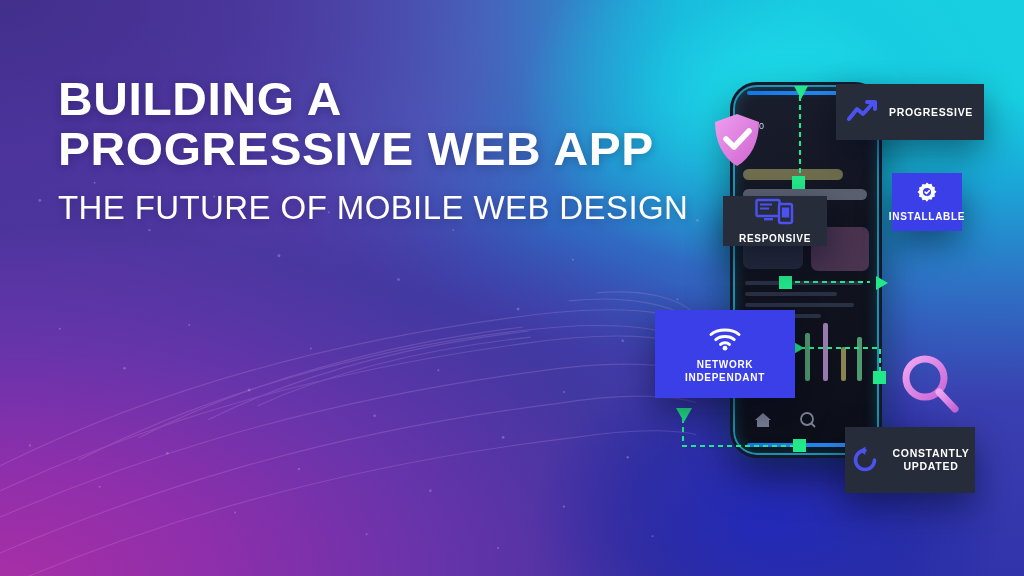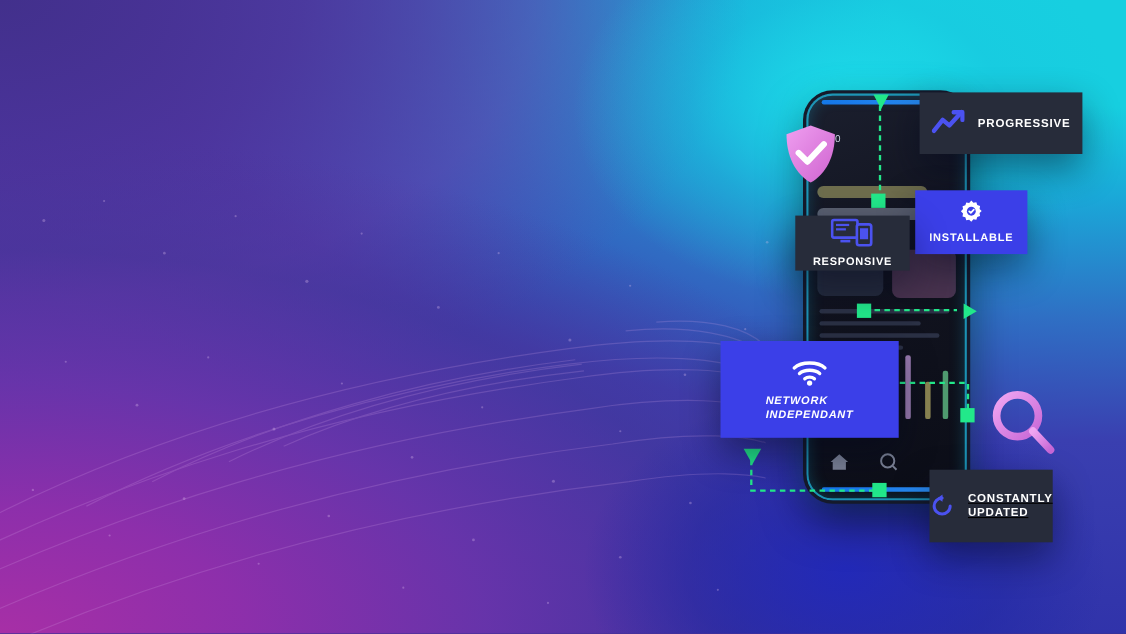--- a/index.html
+++ b/index.html
@@ -96,36 +96,36 @@
 
   
   .card{
     position:absolute;display:flex;align-items:center;justify-content:center;
     box-shadow:0 14px 34px rgba(5,8,30,.48);
   }
   .card.dark{background:#272c3a;}
   .card.blue{background:#3b3fe8;}
   .card-label{
     color:#ffffff;font-weight:700;letter-spacing:.7px;text-transform:uppercase;
-    text-align:left;line-height:13px;
+    text-align:center;line-height:13px;
   }
 
   
   .card.h{flex-direction:row;gap:12px;}
   .card.h .card-label{font-size:10.5px;}
   
   .card.v{flex-direction:column;gap:7px;}
   .card.v .card-label{font-size:10px;}
 
   .c-progressive{left:836px;top:84px;width:148px;height:56px;}
-  .c-installable{left:832px;top:173px;width:102px;height:58px;}
+  .c-installable{left:892px;top:173px;width:70px;height:58px;}
   .c-responsive{left:723px;top:196px;width:104px;height:50px;}
   .c-applike{left:876px;top:256px;width:72px;height:60px;}
-  .c-network{left:655px;top:310px;width:162px;height:88px;font-style:italic;}
-  .c-updated{left:845px;top:427px;width:112px;height:66px;text-decoration:underline;}
+  .c-network{left:655px;top:310px;width:140px;height:88px;}
+  .c-updated{left:845px;top:427px;width:130px;height:66px;}
 
   .icon{display:block;}
 </style>
 </head>
 <body>
 
 <div id="stage">
 
   <div class="bg-base"></div>
   <div class="bg-purple"></div>
@@ -180,20 +180,25 @@
         <circle cx="368" cy="378" r="1"></circle>
       <circle cx="432" cy="334" r="1.3"></circle>
         <circle cx="500" cy="392" r="1"></circle>
       <circle cx="566" cy="350" r="1.2"></circle>
         <circle cx="655" cy="380" r="1"></circle>
       <circle cx="700" cy="60" r="1.2"></circle>
         <circle cx="718" cy="216" r="1"></circle>
     </g>
   </svg>
 
+  <div class="headline">
+    <div class="h-line">BUILDING A</div>
+    <div class="h-line">PROGRESSIVE WEB APP</div>
+    <div class="subline">THE FUTURE OF MOBILE WEB DESIGN</div>
+  </div>
 
   <div class="phone">
     <div class="phone-accent-top"></div>
     <div class="status-time">9:00</div>
 
     <div class="scr-row scr-pill-olive"></div>
     <div class="scr-row scr-pill-gray"></div>
     <div class="scr-row scr-pill-dim"></div>
     <div class="scr-row scr-block-a"></div>
     <div class="scr-row scr-block-b"></div>

